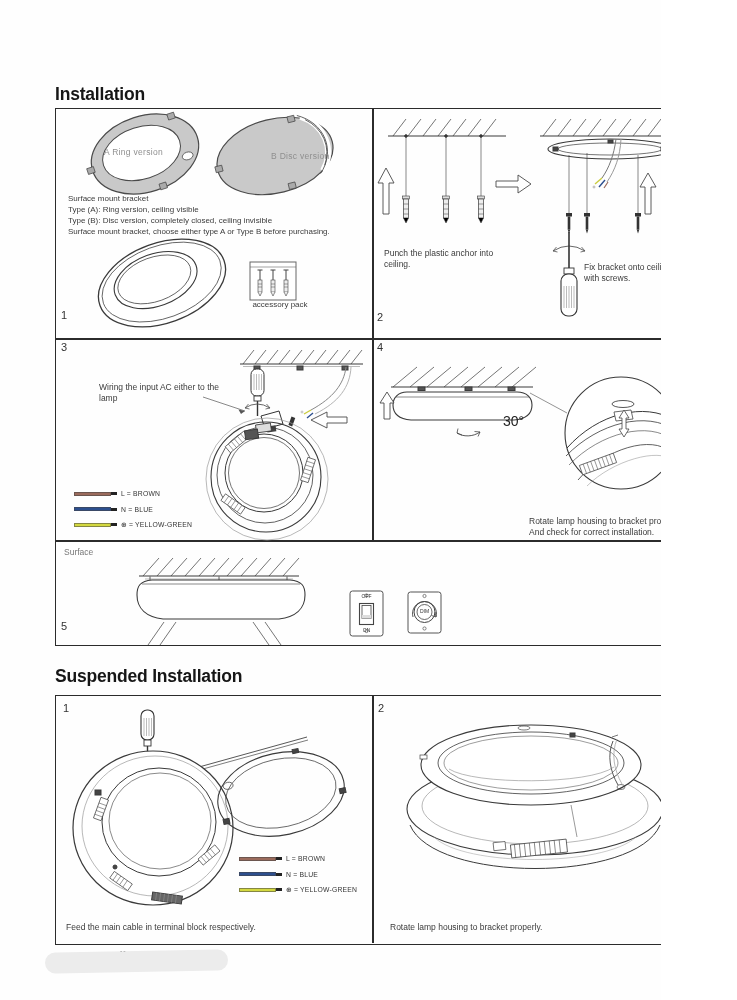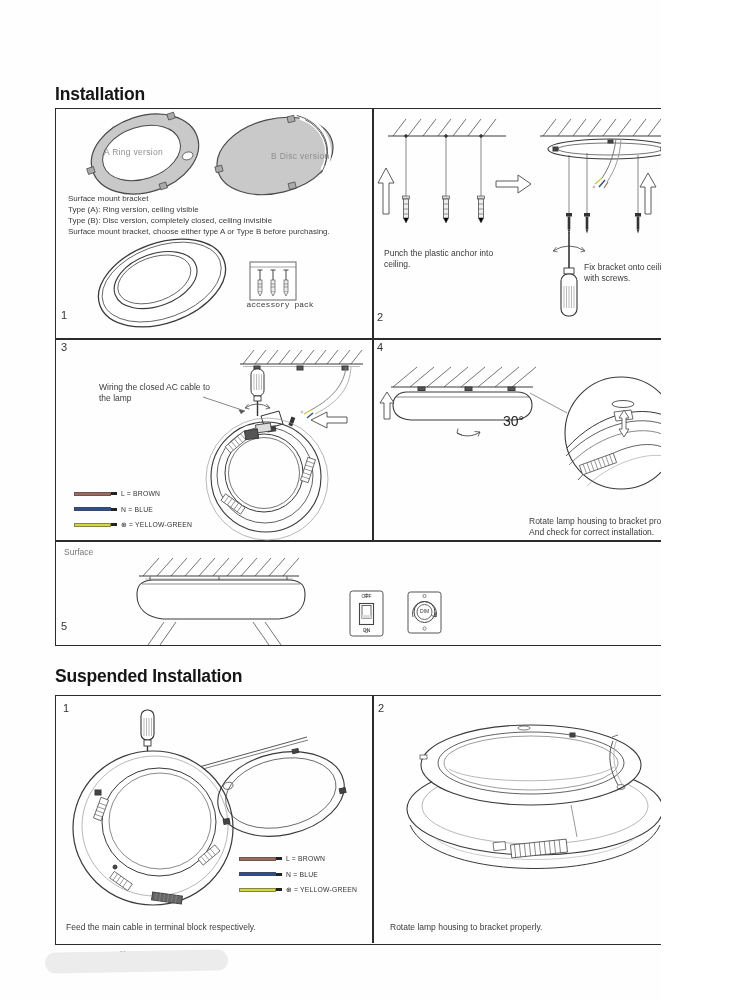--- a/index.html
+++ b/index.html
@@ -358,29 +358,29 @@
       <rect x="120" y="141" width="12" height="8" fill="#fff" stroke="#444" stroke-width="0.7"></rect>
     </g>
   </svg>
 
   <div class="abs graylabel" style="left:104px;top:147px;">A Ring version</div>
   <div class="abs graylabel" style="left:233px;top:151px;padding-left:38px;">B Disc version</div>
   <div class="abs txt" style="left:68px;top:193px;">Surface mount bracket</div>
   <div class="abs txt" style="left:68px;top:204px;">Type (A): Ring version, ceiling visible</div>
   <div class="abs txt" style="left:68px;top:215px;">Type (B): Disc version, completely closed, ceiling invisible</div>
   <div class="abs txt" style="left:68px;top:226px;">Surface mount bracket, choose either type A or Type B before purchasing.</div>
-  <div class="abs txt" style="left:240px;top:299px;width:80px;text-align:center;font-family:Liberation Mono, monospace;">accessory pack</div>
+  <div class="abs txt" style="left:240px;top:299px;width:80px;text-align:center;">accessory pack</div>
   <div class="abs num" style="left:61px;top:309px;">1</div>
 
   <div class="abs cap" style="left:384px;top:248px;width:112px;">Punch the plastic anchor into ceiling.</div>
   <div class="abs cap" style="left:584px;top:262px;width:100px;">Fix bracket onto ceiling with screws.</div>
   <div class="abs num" style="left:377px;top:311px;">2</div>
 
   <div class="abs num" style="left:61px;top:341px;">3</div>
-  <div class="abs cap" style="left:99px;top:382px;width:120px;">Wiring the closed AC cable to the lamp</div>
+  <div class="abs cap" style="left:99px;top:382px;width:120px;">Wiring the input AC either to the lamp</div>
   <div class="abs legend" style="left:74px;top:486px;">
     <div class="legend-row">
         <span class="wire" style="background-color: rgb(155, 107, 92);"></span>
         <span class="wire-tip"></span>
         <span class="legend-label">L = BROWN</span>
       </div>
     <div class="legend-row">
         <span class="wire" style="background-color: rgb(45, 79, 142);"></span>
         <span class="wire-tip"></span>
         <span class="legend-label">N = BLUE</span>

